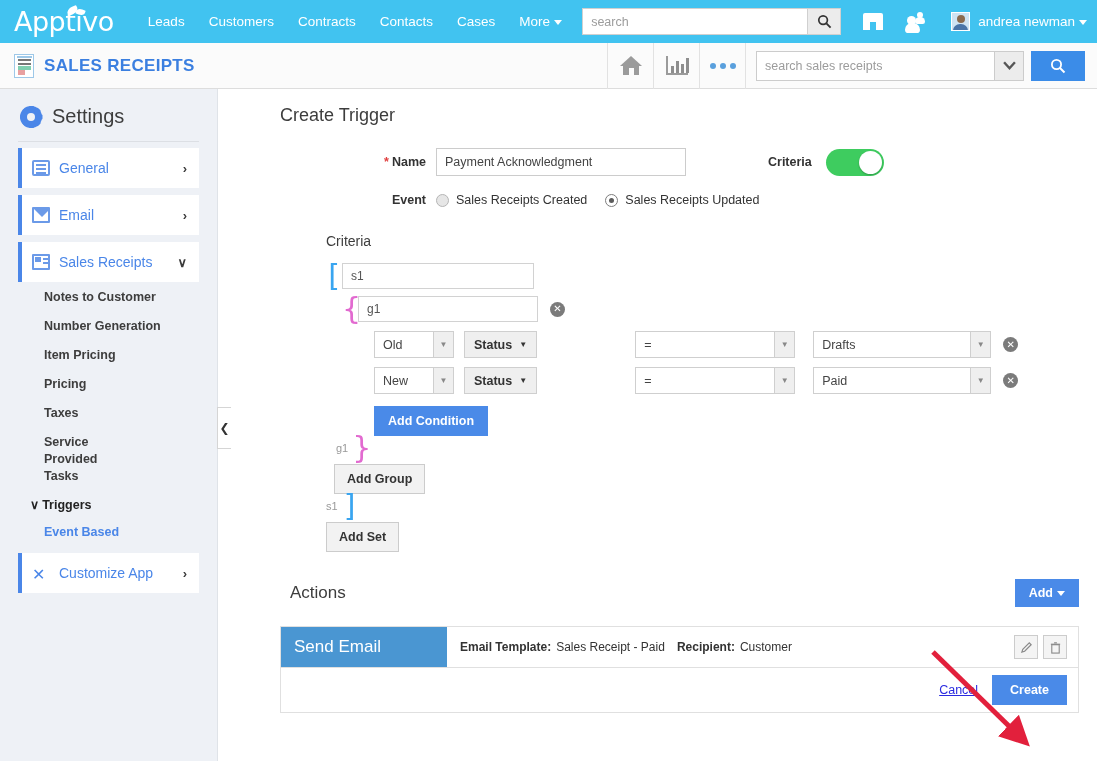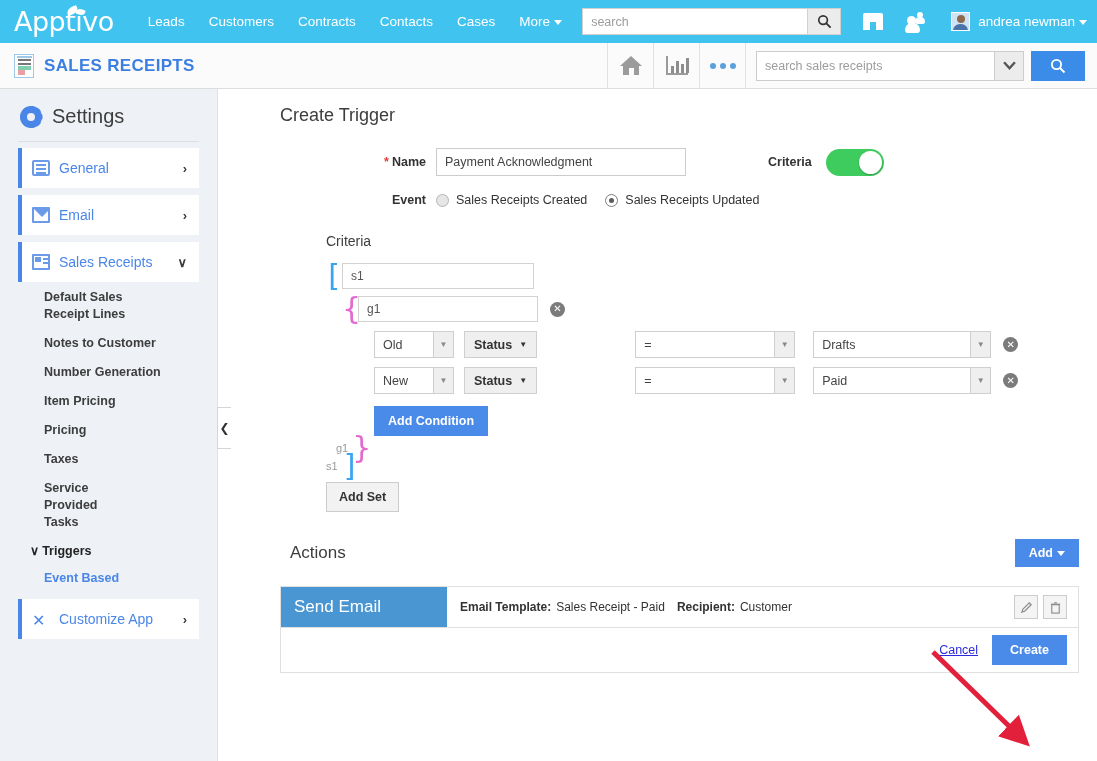--- a/index.html
+++ b/index.html
@@ -332,21 +332,20 @@
       <span class="ic email"></span>
       <span class="lbl">Email</span>
       <span class="chev">›</span>
     </div>
     <div class="sb-main">
       <span class="ic sr"></span>
       <span class="lbl">Sales Receipts</span>
       <span class="chev">∨</span>
     </div>
 
-    <div class="sb-sub" style="width:150px;">Default Sales Receipt Lines</div>
     <div class="sb-sub">Notes to Customer</div>
     <div class="sb-sub">Number Generation</div>
     <div class="sb-sub">Item Pricing</div>
     <div class="sb-sub">Pricing</div>
     <div class="sb-sub">Taxes</div>
     <div class="sb-sub" style="width:130px;">Service Provided Tasks</div>
 
     <div class="sb-trig">
       <span class="cv">∨</span><span>Triggers</span>
     </div>
@@ -442,20 +441,23 @@
 
       <div style="padding-left:48px; margin:12px 0 4px 0;">
         <button class="btn-blue">Add Condition</button>
       </div>
 
       <div class="close-row" style="padding-left:10px;">
         <span class="tag">g1</span>
         <span class="brc">}</span>
       </div>
 
+      <div style="padding-left:8px; margin:10px 0 6px 0;">
+        <button class="btn-grey">Add Group</button>
+      </div>
 
       <div class="close-row" style="padding-left:0px;">
         <span class="tag">s1</span>
         <span class="brk">]</span>
       </div>
 
       <div style="padding-left:0px; margin:10px 0 0 0;">
         <button class="btn-grey">Add Set</button>
       </div>
     </div>

